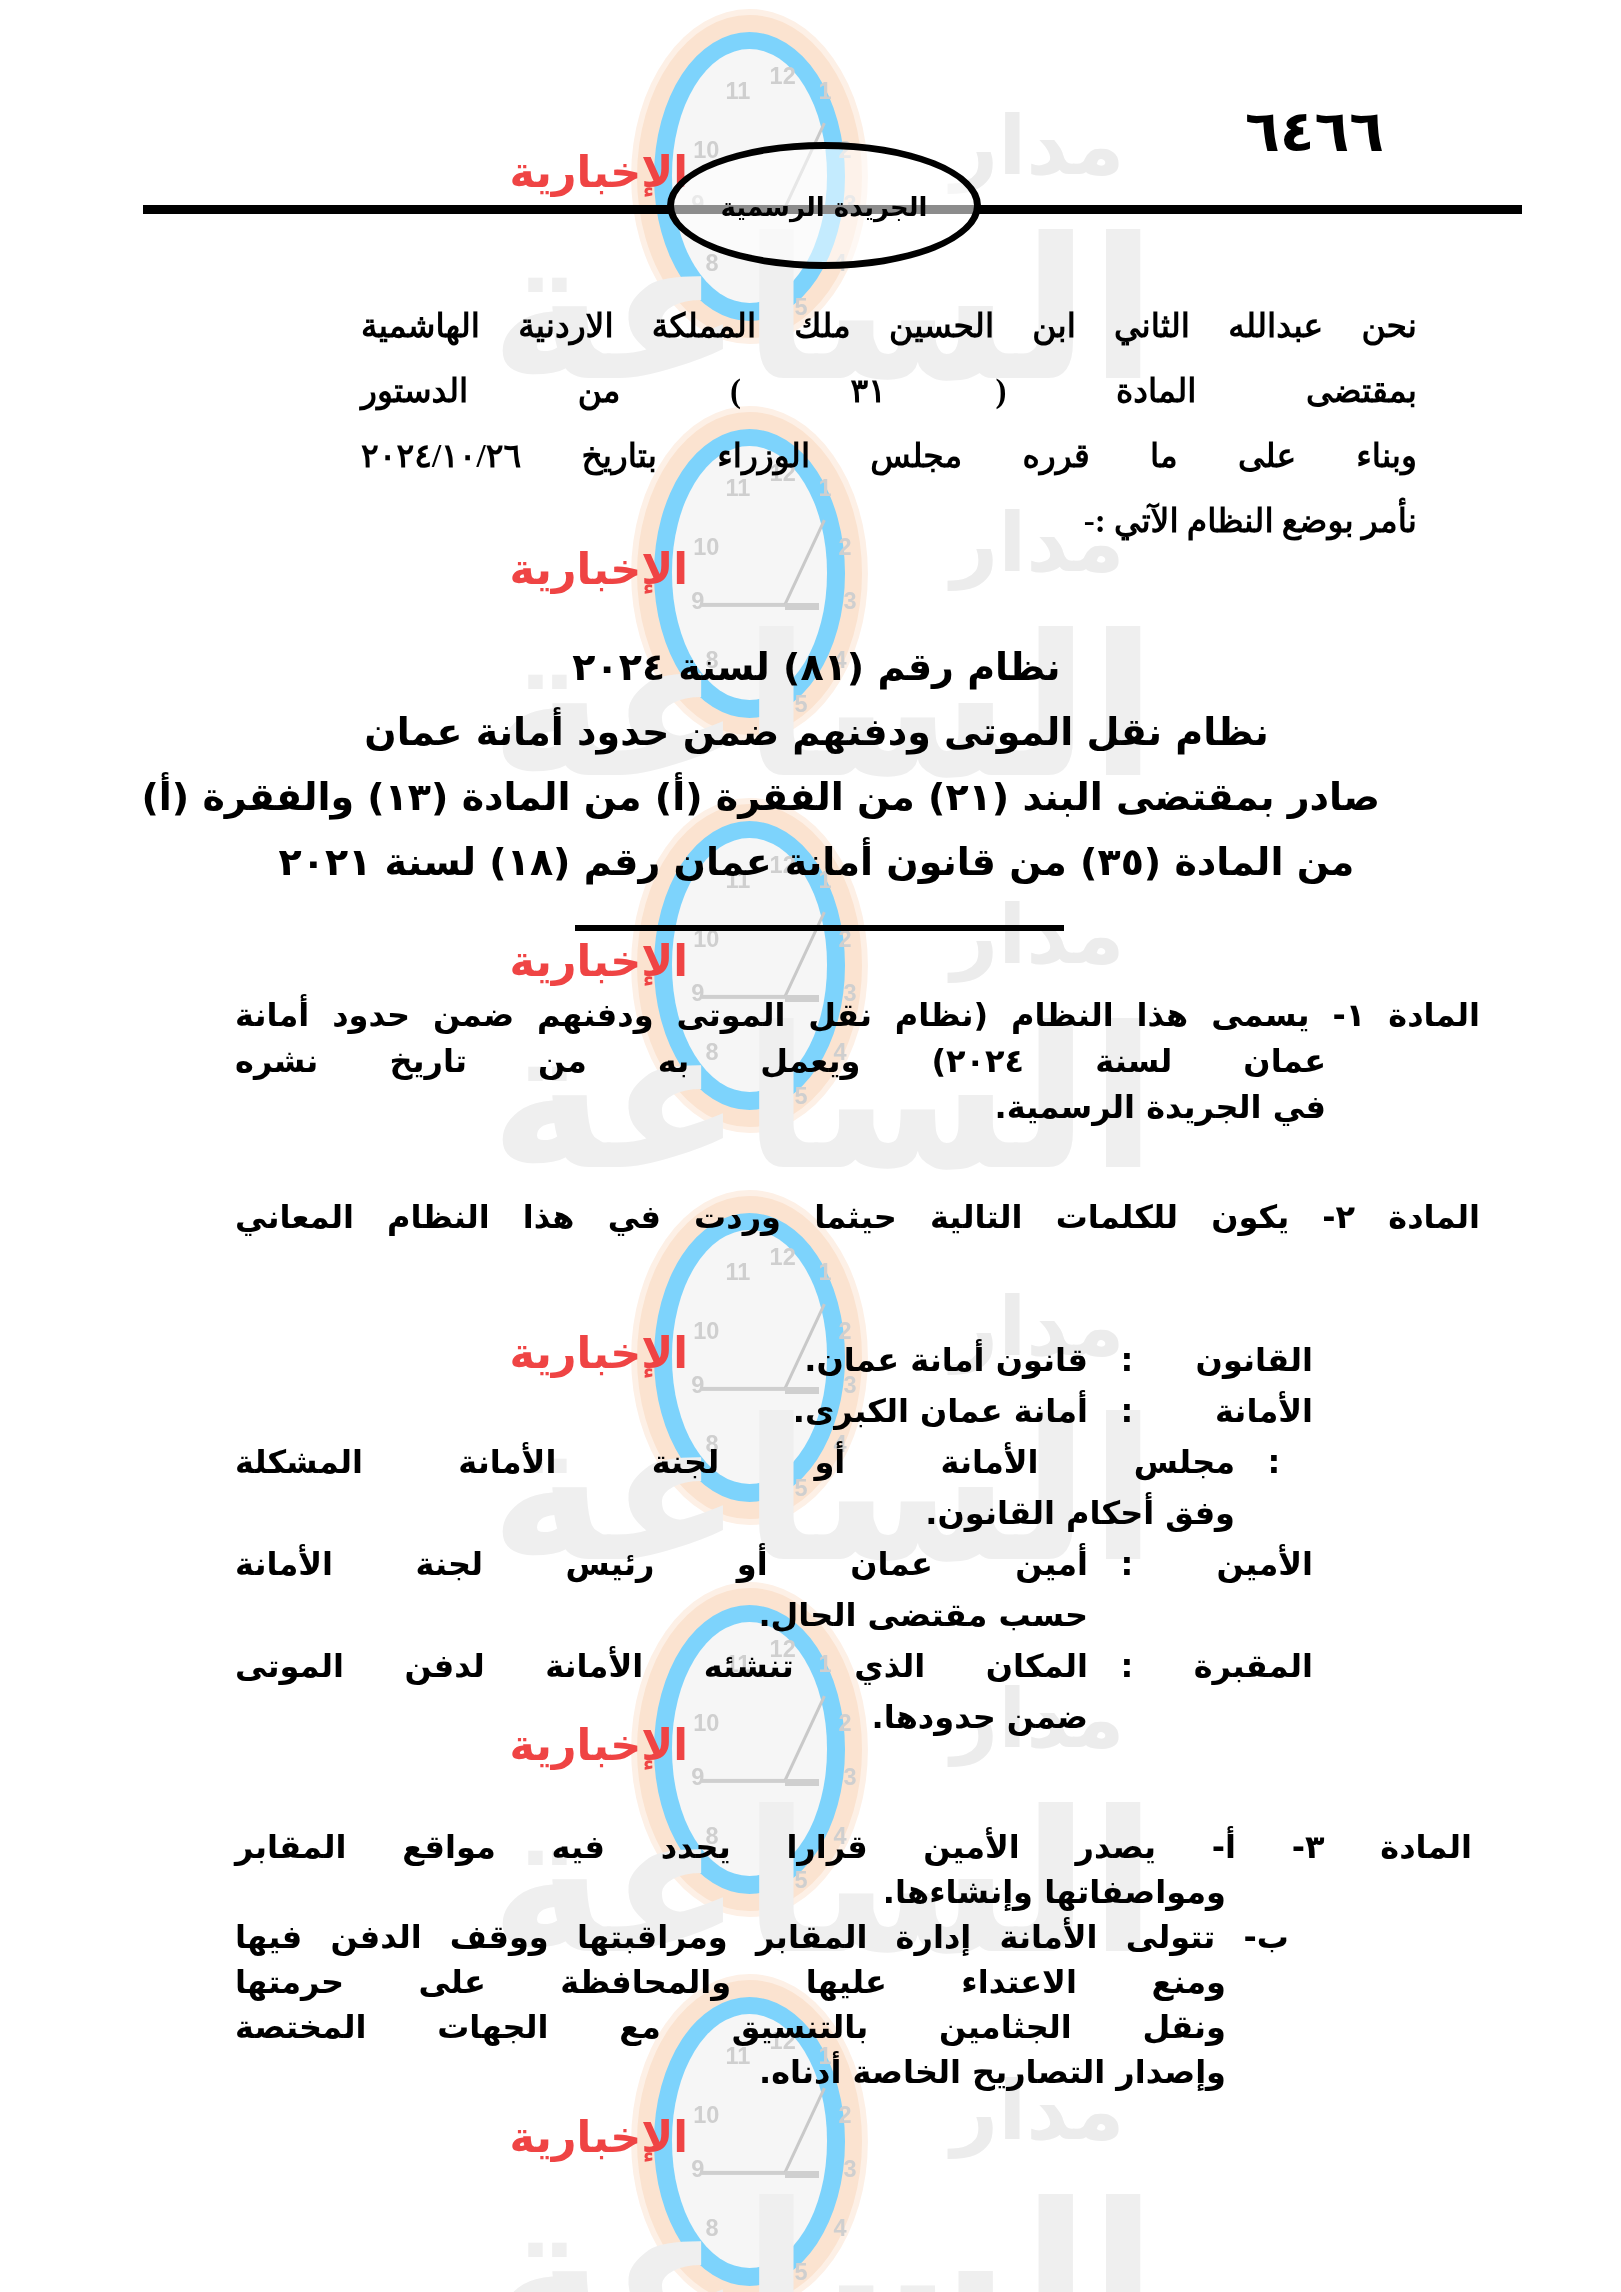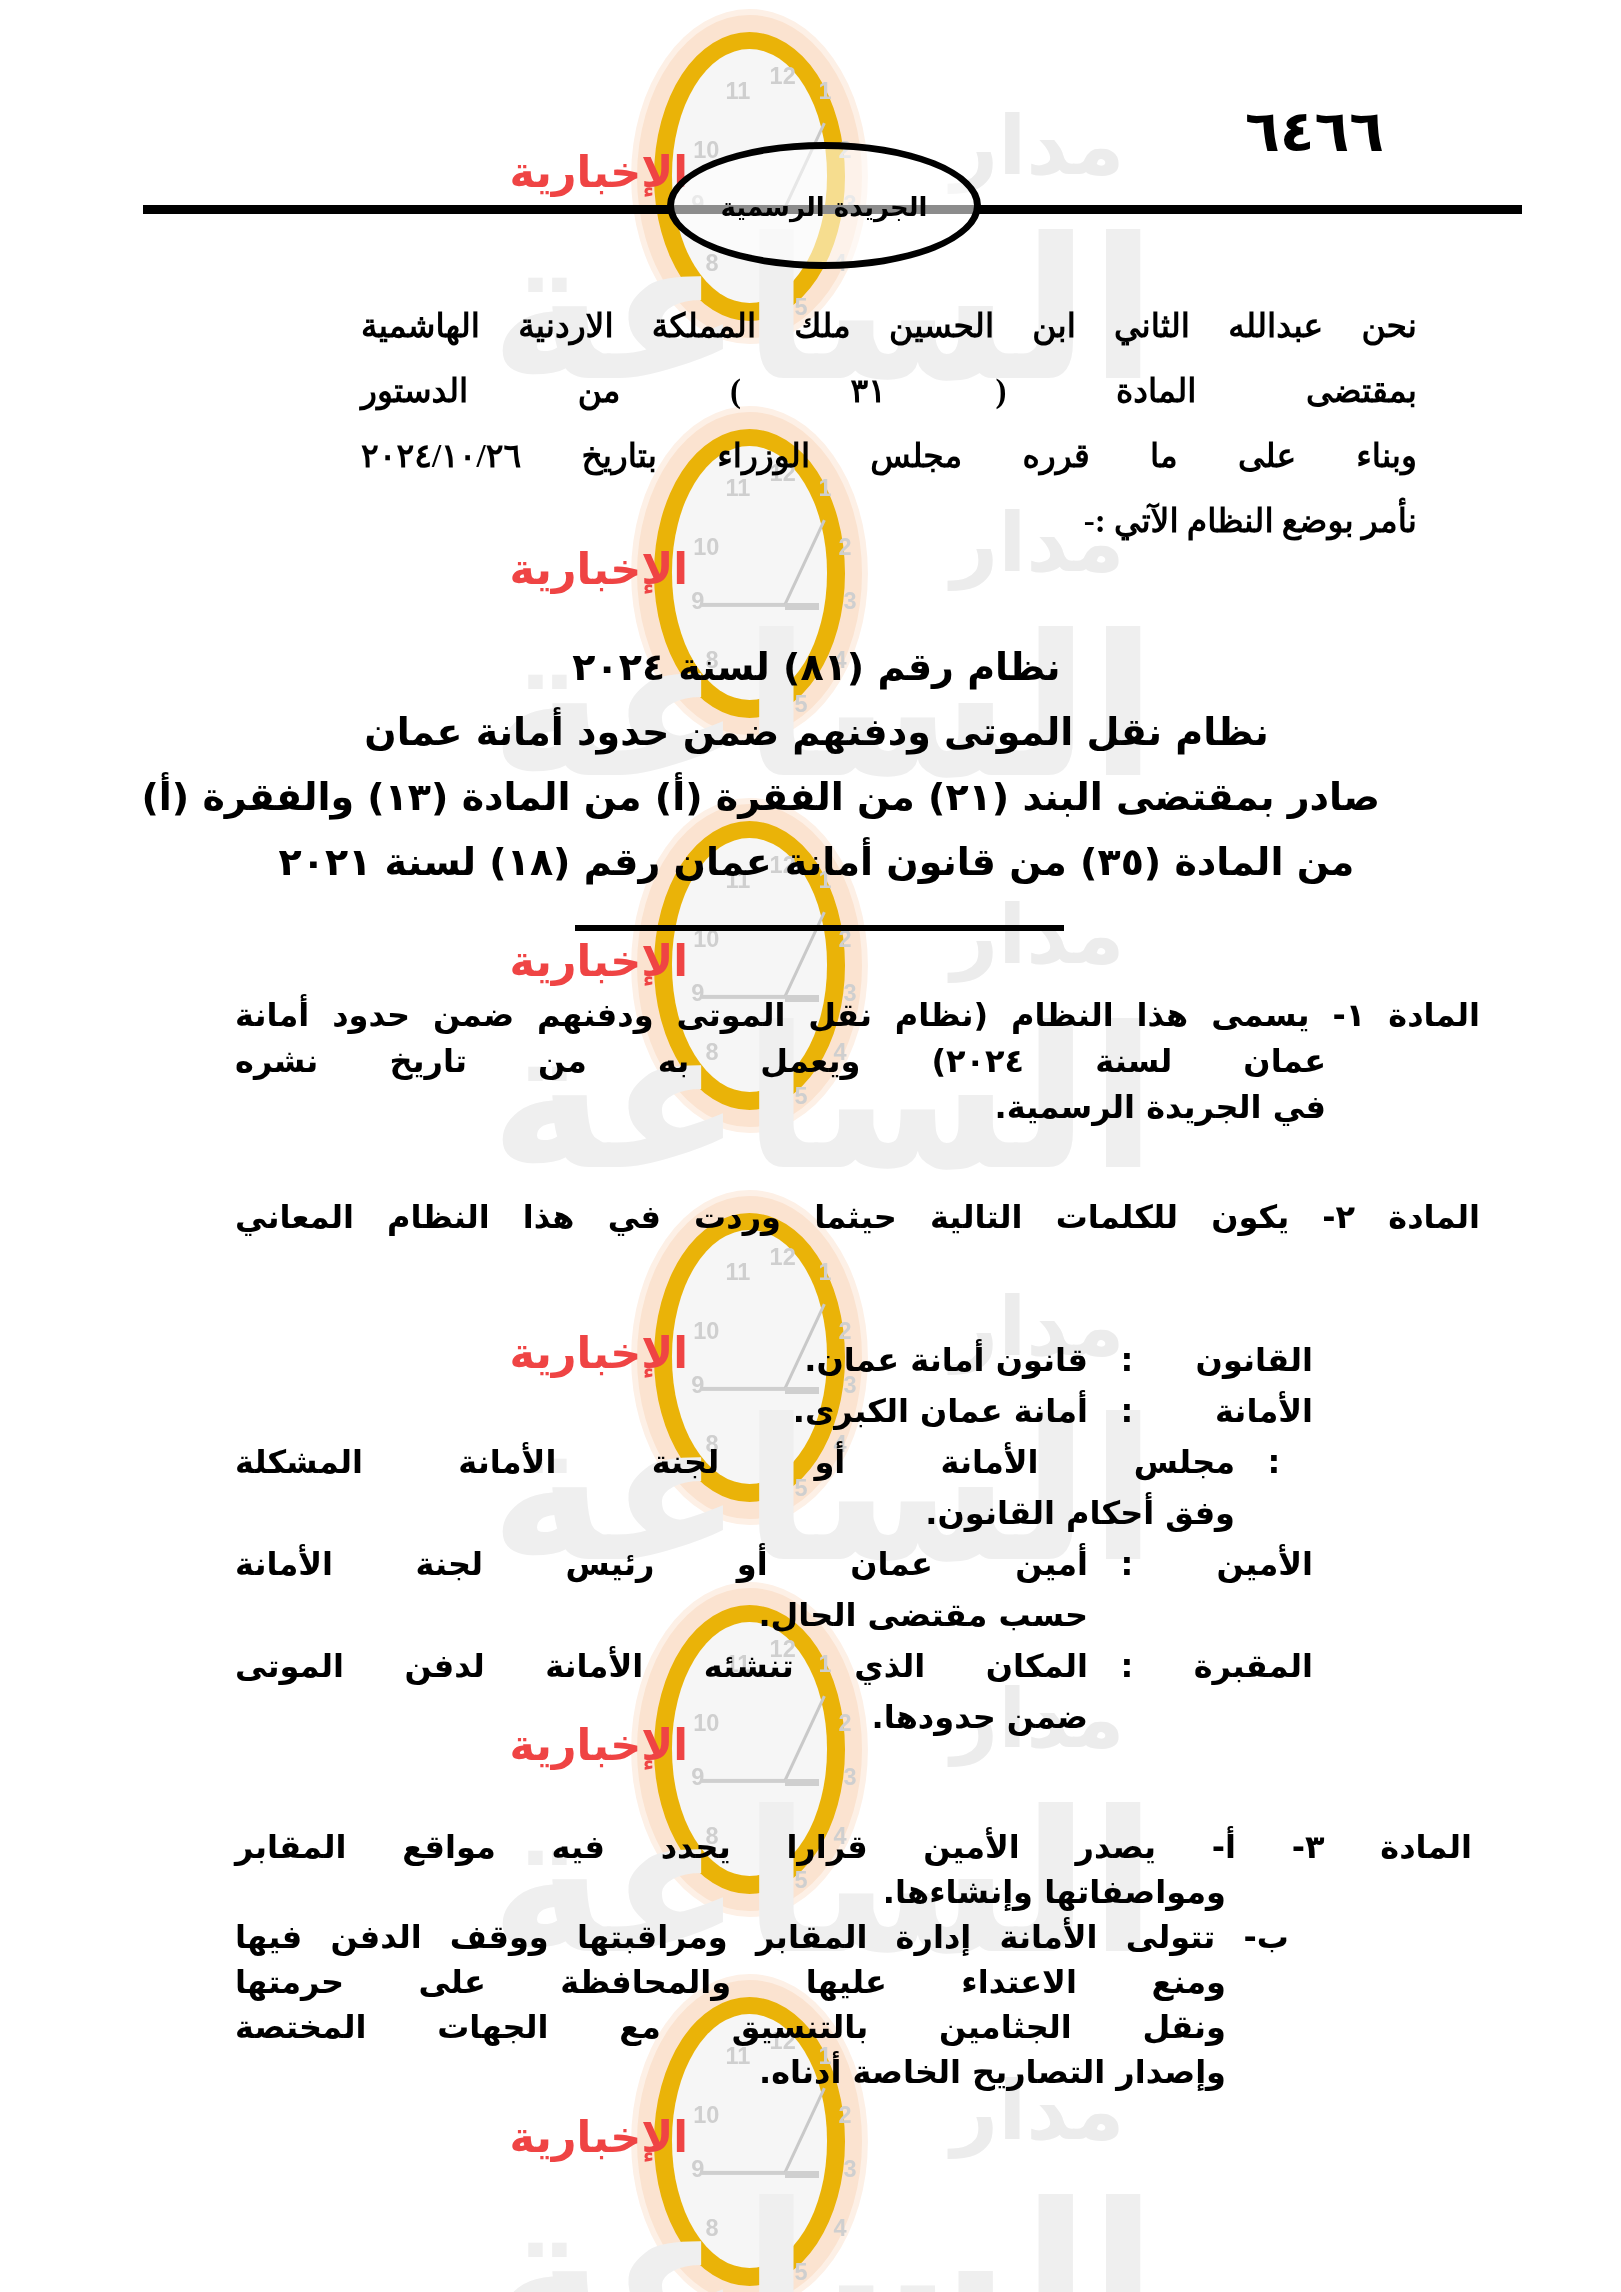--- a/index.html
+++ b/index.html
@@ -27,21 +27,21 @@
       left: 490px;
       width: 686px;
       height: 392px;
     }
     .wm-clock {
       position: absolute;
       left: 147px; top: 24.5px;
       width: 225px; height: 323px;
       border-radius: 50%;
       border: 17.6px solid #fbe3d0;
-      background: #eab308;
+      background: #7dd3fc;
       box-shadow: 0 0 0 5.9px #fdf0e6;
     }
     .wm-clock-inner {
       position: absolute; left: 17.6px; top: 17.6px; right: 17.6px; bottom: 17.6px;
       border-radius: 50%;
       background: #f6f6f6;
     }
     .wm-num {
       position: absolute;
       font-family: "Liberation Sans", sans-serif;

